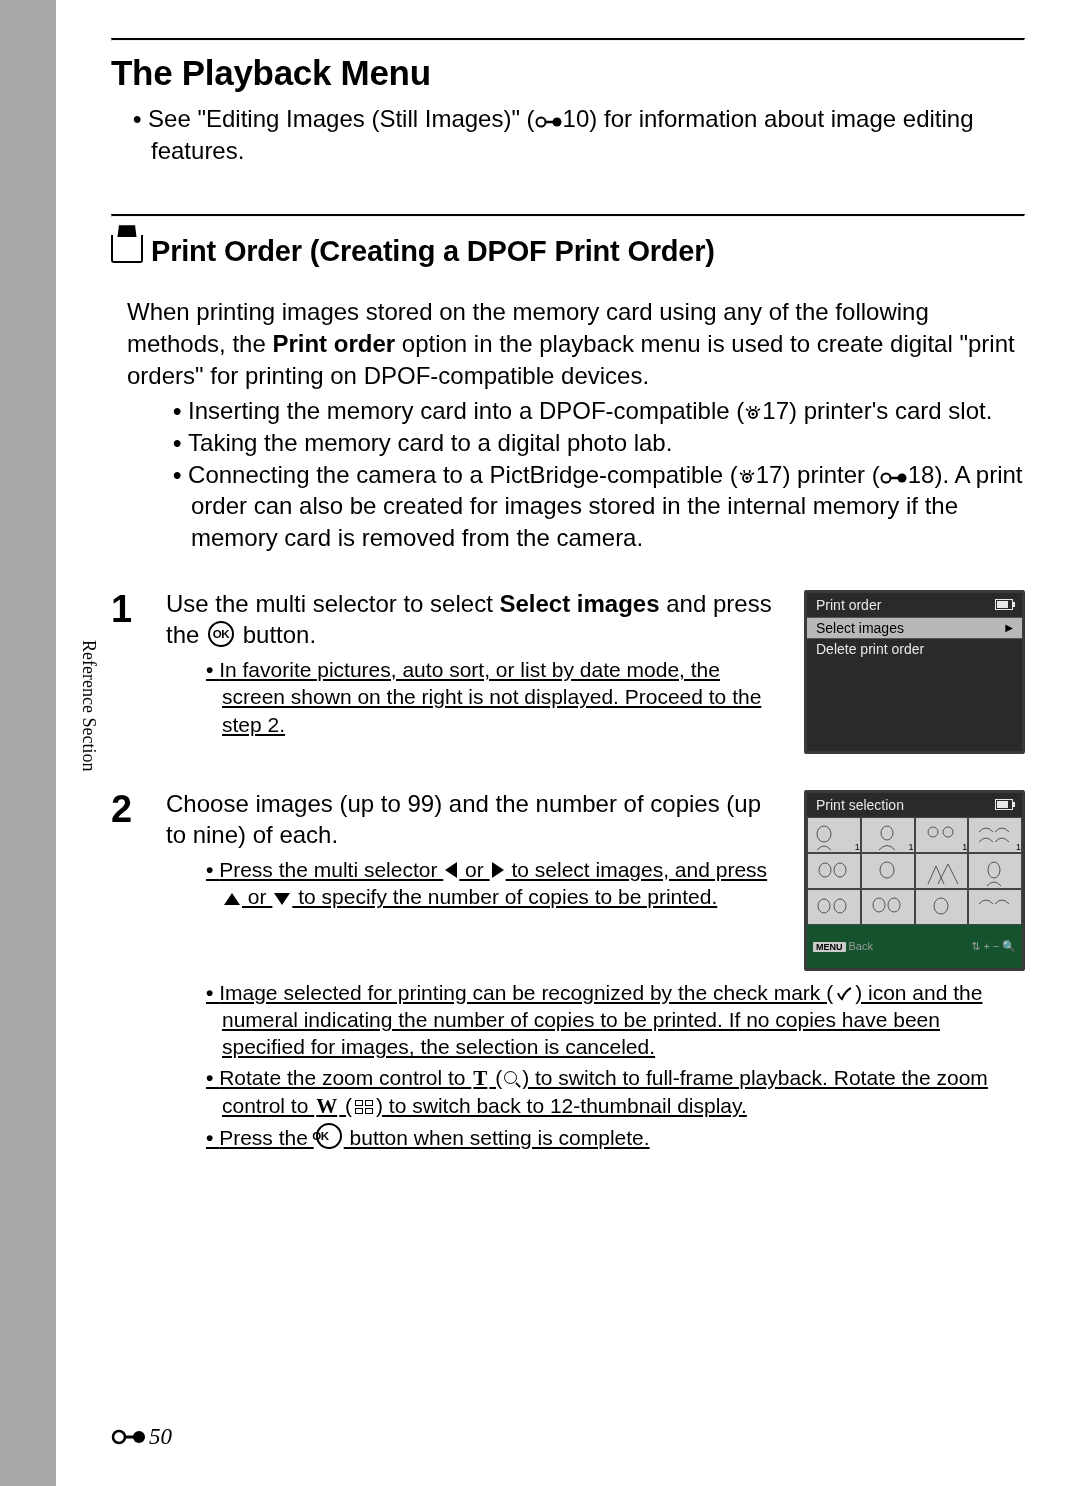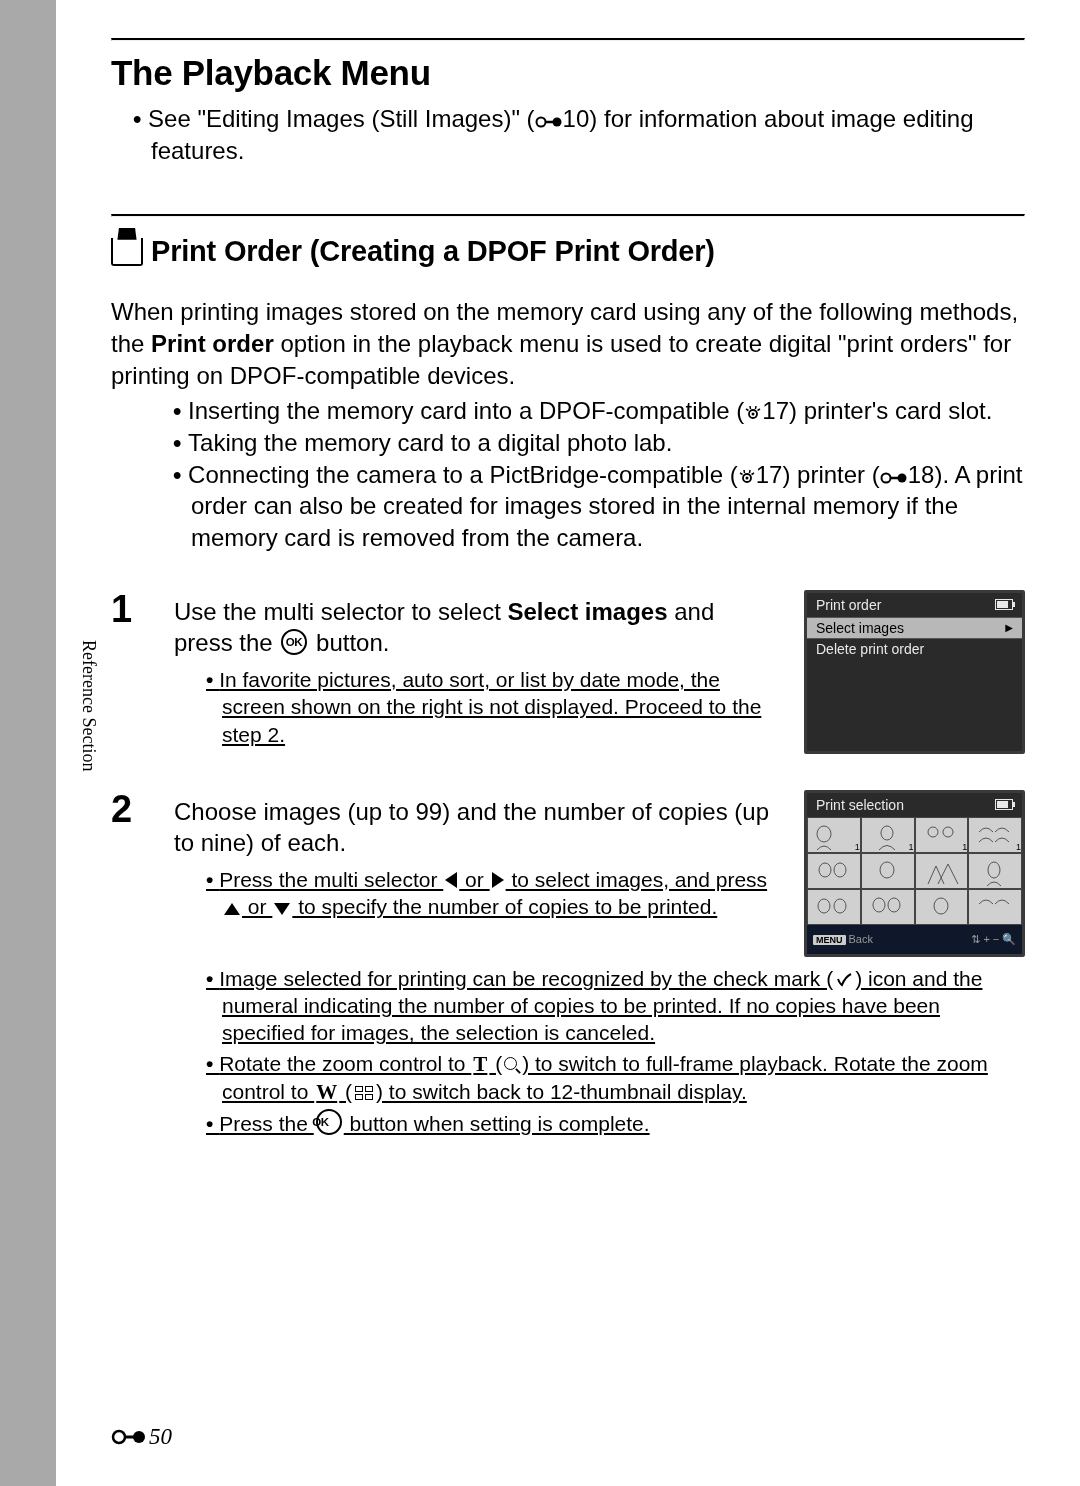--- a/index.html
+++ b/index.html
@@ -33,21 +33,21 @@
     padding-left:18px;
   }
   .dot::before{content:"• ";font-weight:bold}
   .section-rule{border-top:2px solid #000;margin:48px 0 18px 0}
   h2{
     font-size:29px;
     font-weight:700;
     letter-spacing:-0.2px;
     margin:0;
     display:flex;
-    align-items:center;
+    align-items:flex-start;
     gap:8px;
   }
   .print-order-icon{
     display:inline-block;
     width:28px;height:26px;
     border:2px solid #000;
     border-top:none;
     border-radius:0 0 3px 3px;
     position:relative;
   }
@@ -104,21 +104,21 @@
     left:-2px;top:-7px;
     width:17px;height:7px;
     border:1.5px solid #000;
     border-bottom:none;
     background:#000;
     clip-path:polygon(0 100%,20% 100%,28% 0,72% 0,80% 100%,100% 100%,100% 100%,0 100%);
   }
   .body-text{
     font-size:24px;
     line-height:1.32;
-    margin:28px 0 0 0;
+    margin:28px 0 0 16px;
   }
   .body-text b{font-weight:700}
   .body-list{
     margin:4px 0 0 22px;
     font-size:24px;
     line-height:1.32;
   }
   .body-list li{
     list-style:none;
     text-indent:-18px;
@@ -149,21 +149,21 @@
     font-weight:800;
     line-height:1;
     width:35px;
     flex-shrink:0;
     margin-top:2px;
   }
   .step-body{flex:1}
   .step-title{
     font-size:24px;
     line-height:1.3;
-    margin:8px;
+    margin:0;
   }
   .step-title b{font-weight:700}
   .ok-btn{
     display:inline-block;
     width:22px;height:22px;
     border:2px solid #000;
     border-radius:50%;
     position:relative;
     vertical-align:-4px;
     margin:0 2px;
@@ -325,24 +325,24 @@
     justify-content:flex-end;
     font-size:9px;
     color:#000;
   }
   .lcd-grid div svg{
     position:absolute;
     left:2px;top:2px;
     width:46px;height:32px;
   }
   .lcd-foot{
-    background:#0f172a;
+    background:#14532d;
     color:#999;
     font-size:11px;
-    padding:8px 6px;
+    padding:15px 6px;
     display:flex;
     justify-content:space-between;
     align-items:center;
   }
   .lcd-foot .menu-box{
     background:#ccc;color:#000;
     padding:0 3px;
     font-size:9px;
     font-weight:bold;
     border-radius:1px;

